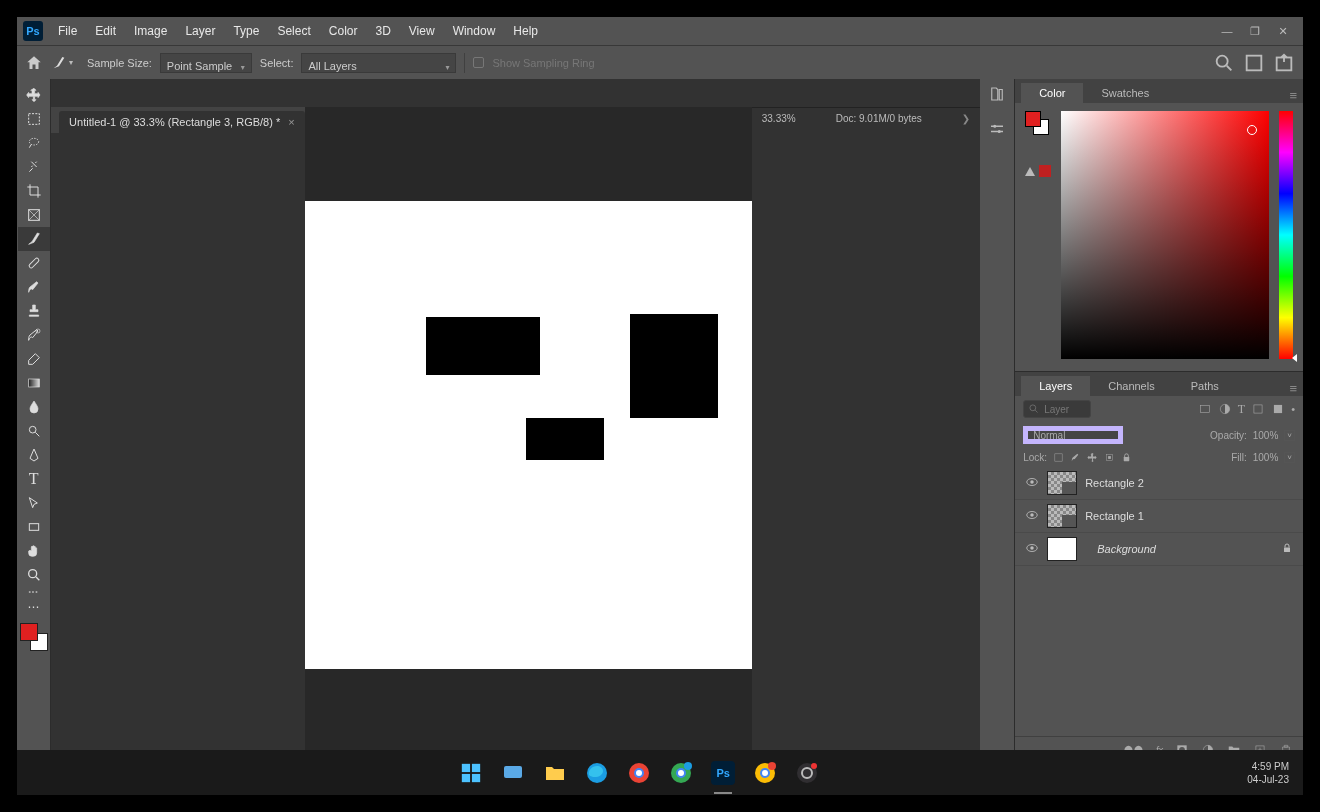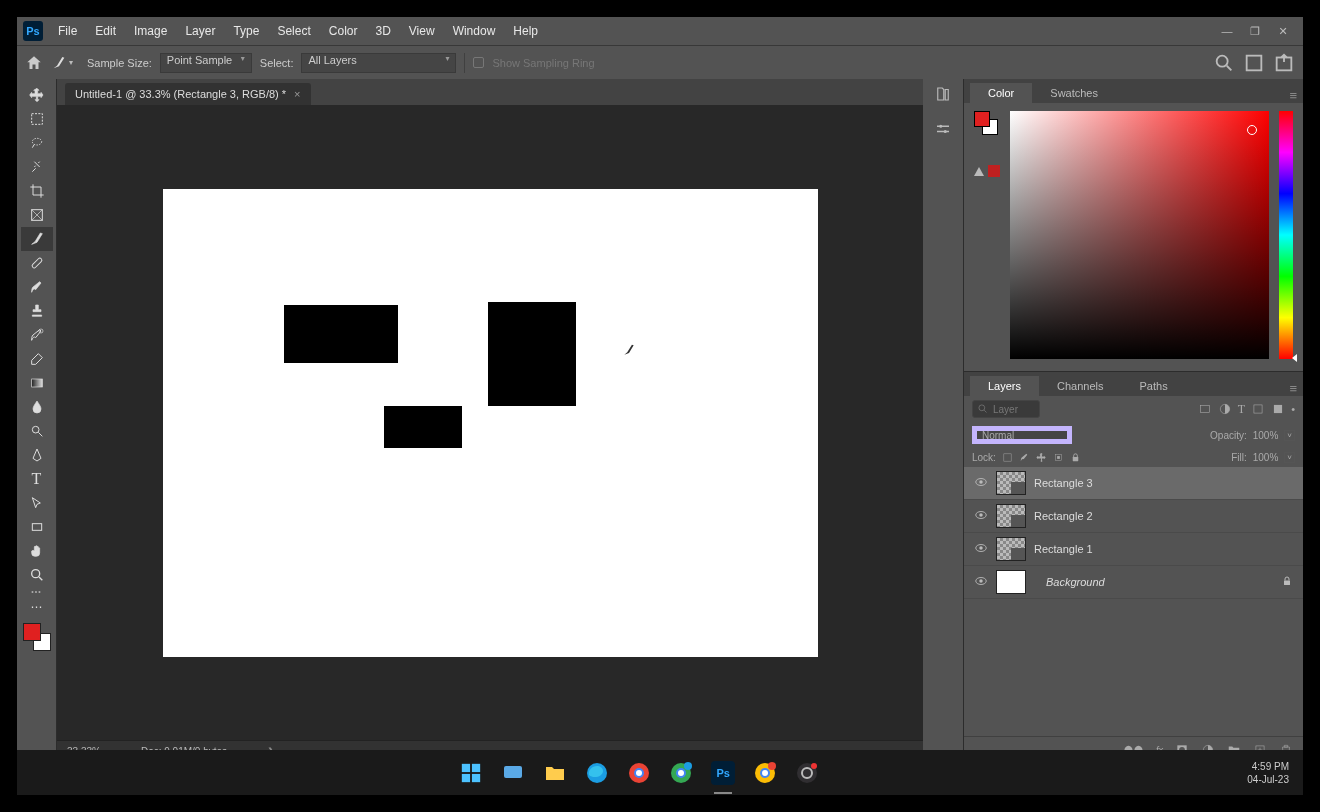--- a/index.html
+++ b/index.html
@@ -6,34 +6,34 @@
 body { background:#000; width:1320px; height:812px; overflow:hidden; position:relative; }
 .app { position:absolute; top:17px; left:17px; right:17px; bottom:50px; background:#323232; display:flex; flex-direction:column; }
 .menubar { height:28px; background:#535353; display:flex; align-items:center; padding:0 6px; gap:0; color:#e8e8e8; font-size:12px; }
 .menubar .logo { width:20px; height:20px; background:#001e36; color:#31a8ff; border-radius:3px; display:flex; align-items:center; justify-content:center; font-size:11px; font-weight:bold; margin-right:6px; }
 .menubar .mitem { padding:4px 9px; cursor:default; }
 .menubar .spacer { flex:1; }
 .menubar .winbtn { width:28px; text-align:center; color:#bbb; font-size:11px; }
 .optbar { height:34px; background:#535353; border-top:1px solid #383838; display:flex; align-items:center; padding:0 8px; gap:8px; color:#ccc; font-size:11px; }
 .optbar .home { width:18px; height:18px; fill:#ccc; }
 .optbar .tool-ico { width:28px; height:20px; display:flex; align-items:center; gap:2px; }
-.optbar .drop { border:1px solid #3a3a3a; background:#454545; color:#ccc; height:20px; padding:0 6px; display:flex; align-items:flex-start; gap:6px; font-size:11px; }
+.optbar .drop { border:1px solid #3a3a3a; background:#454545; color:#ccc; height:20px; padding:0 6px; display:flex; align-items:flex-end; gap:6px; font-size:11px; }
 .optbar .check { width:11px; height:11px; border:1px solid #777; display:inline-block; border-radius:2px; }
 .optbar .show { color:#777; }
 .optbar .rightico { width:22px; height:22px; fill:#bbb; }
 .workspace { flex:1; display:flex; position:relative; }
 .toolbar { width:40px; background:#535353; border-right:1px solid #2c2c2c; display:flex; flex-direction:column; align-items:center; padding-top:4px; gap:0; }
 .toolbar .tbtn { width:32px; height:24px; display:flex; align-items:center; justify-content:center; color:#ddd; position:relative; }
 .toolbar .tbtn.active { background:#3a3a3a; }
 .toolbar .tbtn svg { width:16px; height:16px; fill:#ddd; stroke:#ddd; }
 .toolbar .dots { height:8px; display:flex; align-items:center; justify-content:center; gap:2px; color:#aaa; font-size:7px; letter-spacing:1px; }
 .toolbar .swatch { width:28px; height:28px; margin-top:4px; position:relative; }
 .toolbar .swatch .fg { position:absolute; top:0; left:0; width:18px; height:18px; background:#e02020; border:1px solid #222; }
 .toolbar .swatch .bg { position:absolute; bottom:0; right:0; width:18px; height:18px; background:#fff; border:1px solid #222; }
-.doc-col { flex:1; display:flex; flex-direction:column; }
+.doc-col { flex:1; display:flex; flex-direction:row;margin-top:28px; }
 .tabstrip { height:26px; background:#434343; display:flex; align-items:flex-end; padding-left:8px; }
 .tabstrip .tab { background:#323232; color:#ddd; font-size:11px; padding:5px 10px; border-top-left-radius:3px; border-top-right-radius:3px; display:flex; gap:8px; align-items:center; }
 .tabstrip .tab .close { color:#999; font-size:11px; }
 .canvas-area { flex:1; background:#282828; display:flex; align-items:center; justify-content:center; position:relative; overflow:hidden; }
 .canvas { width:655px; height:468px; background:#fff; position:relative; }
 .canvas .rect { position:absolute; background:#000; }
 .canvas .eyed { position:absolute; width:14px; height:14px; }
 .status { height:22px; background:#323232; border-top:1px solid #222; color:#bbb; font-size:10px; display:flex; align-items:center; padding:0 10px; gap:40px; }
 .status .arrow { color:#888; }
 .side-icons { width:40px; background:#535353; display:flex; flex-direction:column; align-items:center; padding-top:6px; gap:18px; }
@@ -396,30 +396,20 @@
                 <rect x="6" y="11" width="12" height="9" rx="1" fill="#aaa"></rect>
                 <path d="M8 11V8a4 4 0 118 0v3" fill="none" stroke="#aaa" stroke-width="2"></path>
               </svg>
           </div>
           <div class="spacer"></div>
           <span>Fill:</span>
           <span>100%</span>
           <span style="font-size:8px;border:1px solid #555;padding:0 2px">˅</span>
         </div>
         <div class="layerlist" id="layerlist">
-            <div class="layer sel">
-              <span class="eye"><svg viewBox="0 0 24 24">
-                  <ellipse cx="12" cy="12" rx="9" ry="6" fill="none" stroke="#bbb" stroke-width="1.5"></ellipse>
-                  <circle cx="12" cy="12" r="3" fill="#bbb"></circle>
-                </svg></span>
-              <div class="thumb shape">
-                <div class="ico"></div>
-              </div>
-              <span class="name">Rectangle 3</span>
-            </div>
             <div class="layer">
               <span class="eye"><svg viewBox="0 0 24 24">
                   <ellipse cx="12" cy="12" rx="9" ry="6" fill="none" stroke="#bbb" stroke-width="1.5"></ellipse>
                   <circle cx="12" cy="12" r="3" fill="#bbb"></circle>
                 </svg></span>
               <div class="thumb shape">
                 <div class="ico"></div>
               </div>
               <span class="name">Rectangle 2</span>
             </div>

